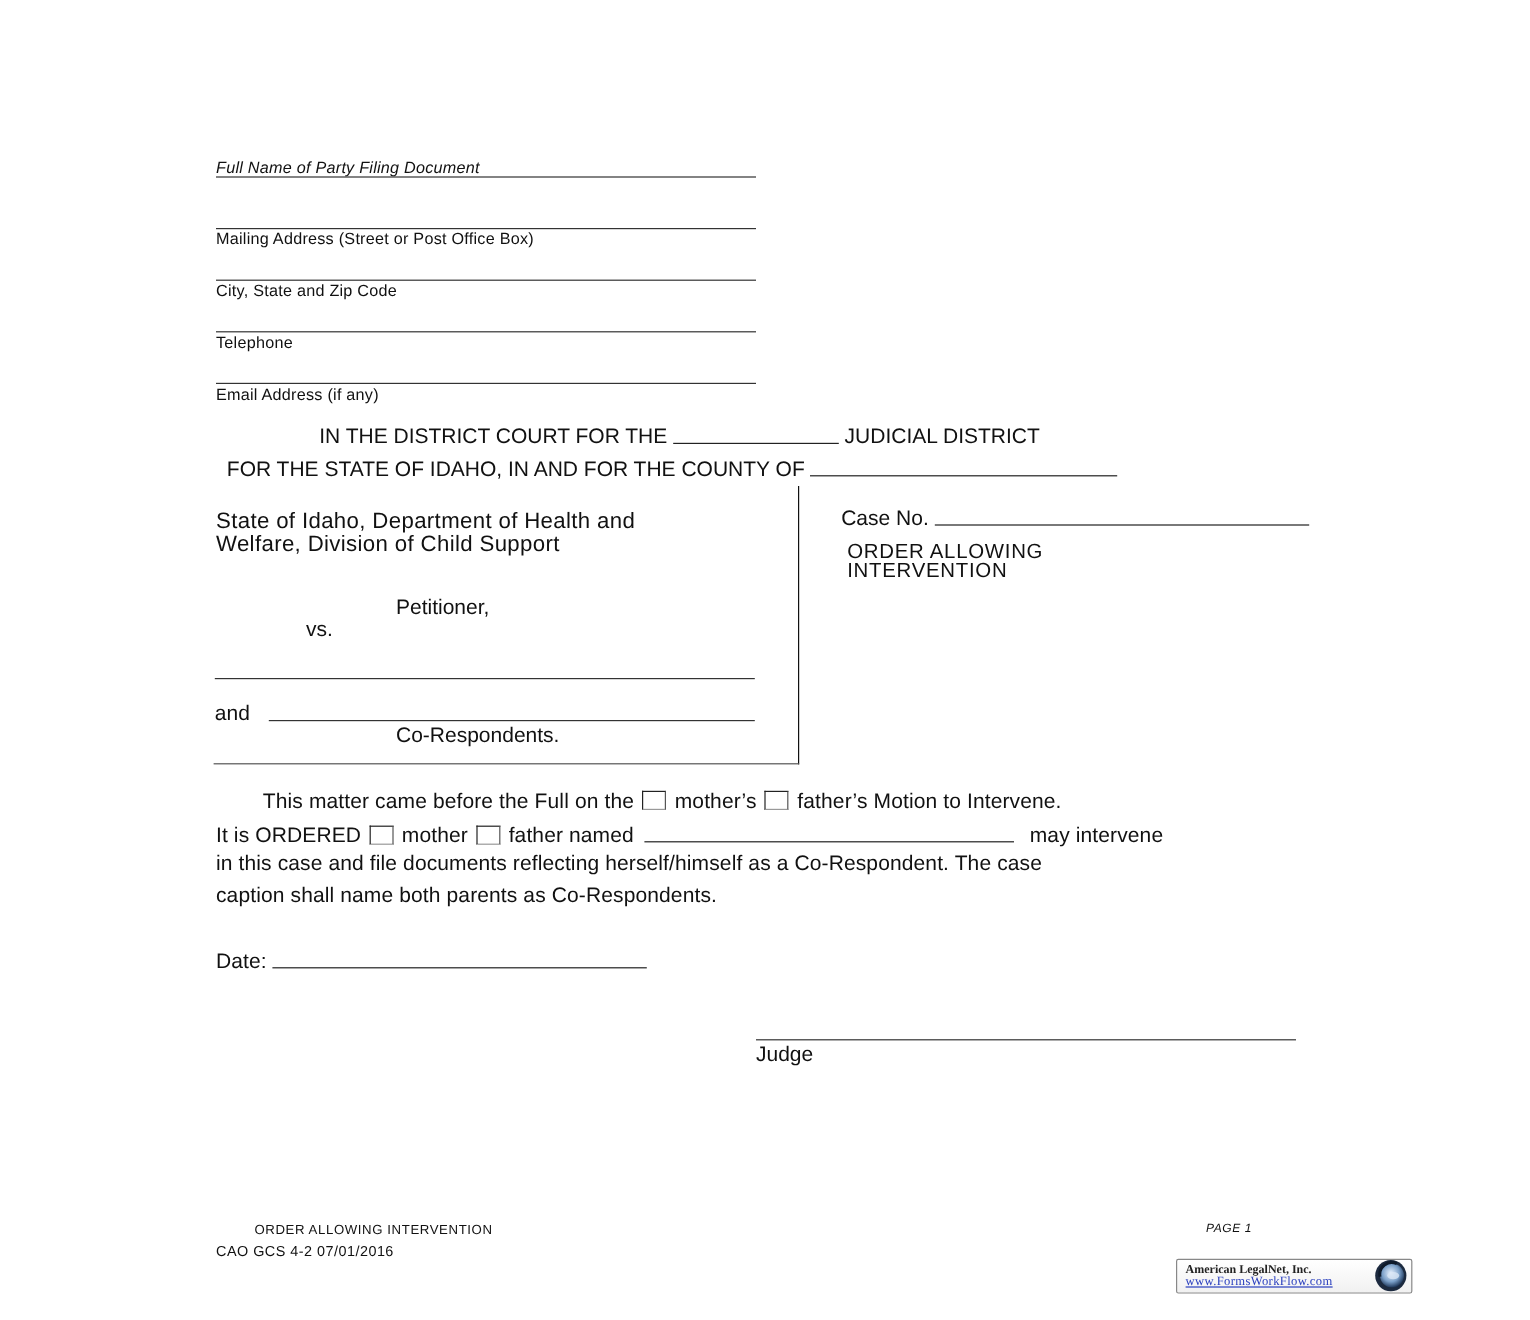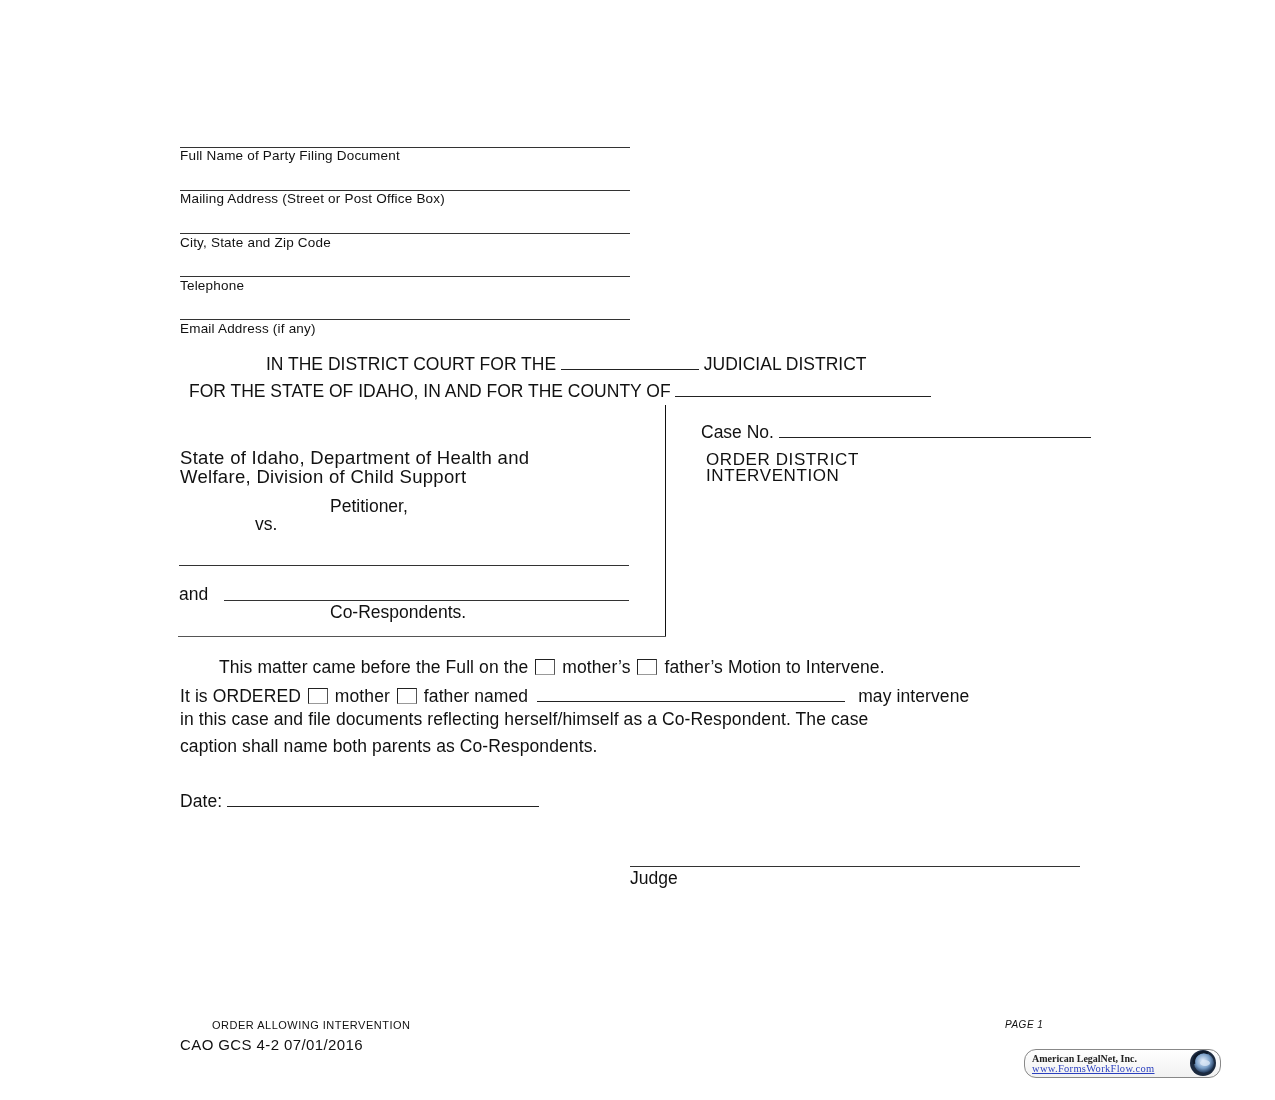--- a/index.html
+++ b/index.html
@@ -10,36 +10,36 @@
     .lbl { position: absolute; font-size: 13.5px; letter-spacing: 0.2px; white-space: nowrap; }
     .big { font-size: 17.5px; white-space: nowrap; }
     .caption { position: absolute; font-size: 17.5px; line-height: 19px; letter-spacing: 0.3px; }
     .body-line { position: absolute; left: 180px; font-size: 17.5px; white-space: nowrap; letter-spacing: 0.1px; }
     .cb { display: inline-block; width: 18px; height: 14px; border: 1px solid #222;
           border-bottom-color: #999; border-right-color: #555; vertical-align: -2px; margin: 0 2px; background: #fff; }
     .blank { display: inline-block; border-bottom: 1.5px solid #222; vertical-align: baseline; height: 1em; }
     .vline { position: absolute; left: 665px; top: 405px; width: 0; height: 232px; border-left: 1.5px solid #111; }
     .hline-cap { position: absolute; left: 178px; top: 636px; width: 488px; border-top: 1.5px solid #555; }
     .footer-l { position: absolute; left: 180px; top: 1019px; font-size: 11px; letter-spacing: 0.5px; margin-left: 32px; }
-    .footer-s { position: absolute; left: 180px; top: 1036px; font-size: 15px; letter-spacing: 0.4px; }
+    .footer-s { position: absolute; left: 180px; top: 1036px; font-size: 12px; letter-spacing: 0.4px; }
     .page-no { position: absolute; left: 1005px; top: 1019px; font-size: 10px; letter-spacing: 0.5px; font-style: italic; }
-    .logo { position: absolute; left: 1024px; top: 1049px; width: 195px; height: 27px;
-            border: 1px solid #888; border-radius: 12px; background: linear-gradient(#ffffff, #f1f1f1); text-align: right; }
+    .logo { position: absolute; left: 980px; top: 1049px; width: 195px; height: 27px;
+            border: 1px solid #888; border-radius: 2px; background: linear-gradient(#ffffff, #f1f1f1); text-align: right; }
     .logo .l1 { position: absolute; left: 7px; top: 3px; font-family: "Liberation Serif", serif;
                 font-weight: bold; font-size: 10px; color: #222; }
     .logo .l2 { position: absolute; left: 7px; top: 13px; font-family: "Liberation Serif", serif;
                 font-size: 10.5px; color: #2a3fbf; text-decoration: underline; letter-spacing: 0.3px; }
     .logo .globe { position: absolute; right: 2px; top: -2px; width: 30px; height: 30px; }
   </style>
 </head>
 <body>
 
 <div>
   <div class="rule" style="left:180px; top:147px; width:450px;"></div>
-  <div class="lbl" style="left:180px; top:148px;">Full Name of Party Filing Document</div>
+  <div class="lbl" style="left:180px; top:132px;font-style:italic;">Full Name of Party Filing Document</div>
 
   <div class="rule" style="left:180px; top:190px; width:450px;"></div>
   <div class="lbl" style="left:180px; top:191px;">Mailing Address (Street or Post Office Box)</div>
 
   <div class="rule" style="left:180px; top:233px; width:450px;"></div>
   <div class="lbl" style="left:180px; top:235px;">City, State and Zip Code</div>
 
   <div class="rule" style="left:180px; top:276px; width:450px;"></div>
   <div class="lbl" style="left:180px; top:278px;">Telephone</div>
 
@@ -50,40 +50,40 @@
 <div class="abs big" style="left:266px; top:351px;">
   <span>IN THE DISTRICT COURT FOR THE</span>
   <span class="blank" style="width:138px;"></span>
   <span>JUDICIAL DISTRICT</span>
 </div>
 <div class="abs big" style="left:189px; top:378px;">
   <span>FOR THE STATE OF IDAHO, IN AND FOR THE COUNTY OF</span>
   <span class="blank" style="width:256px;"></span>
 </div>
 
-<div class="caption" style="left:180px; top:448px; font-size:18.5px; line-height:19px;">
+<div class="caption" style="left:180px; top:424px; font-size:18.5px; line-height:19px;">
   <div>State of Idaho, Department of Health and</div>
   <div>Welfare, Division of Child Support</div>
 </div>
 <div class="abs big" style="left:330px; top:496px;">Petitioner,</div>
 <div class="abs big" style="left:255px; top:514px;">vs.</div>
 <div class="rule" style="left:179px; top:565px; width:450px;"></div>
 <div class="abs big" style="left:179px; top:584px;">and</div>
 <div class="rule" style="left:224px; top:600px; width:405px;"></div>
 <div class="abs big" style="left:330px; top:602px;">Co-Respondents.</div>
 
 <div class="vline"></div>
 <div class="hline-cap"></div>
 
 <div class="abs big" style="left:701px; top:419px;">
   <span>Case No.</span>
   <span class="blank" style="width:312px;"></span>
 </div>
 <div class="caption" style="left:706px; top:452px; line-height:16px; font-size:17px; letter-spacing:0.6px;">
-  <div>ORDER DISTRICT</div>
+  <div>ORDER ALLOWING</div>
   <div>INTERVENTION</div>
 </div>
 
 <div class="body-line" style="left:219px; top:657px;">
   <span>This matter came before the Full on the</span>
   <span class="cb"></span>
   <span>mother’s</span>
   <span class="cb"></span>
   <span>father’s Motion to Intervene.</span>
 </div>

